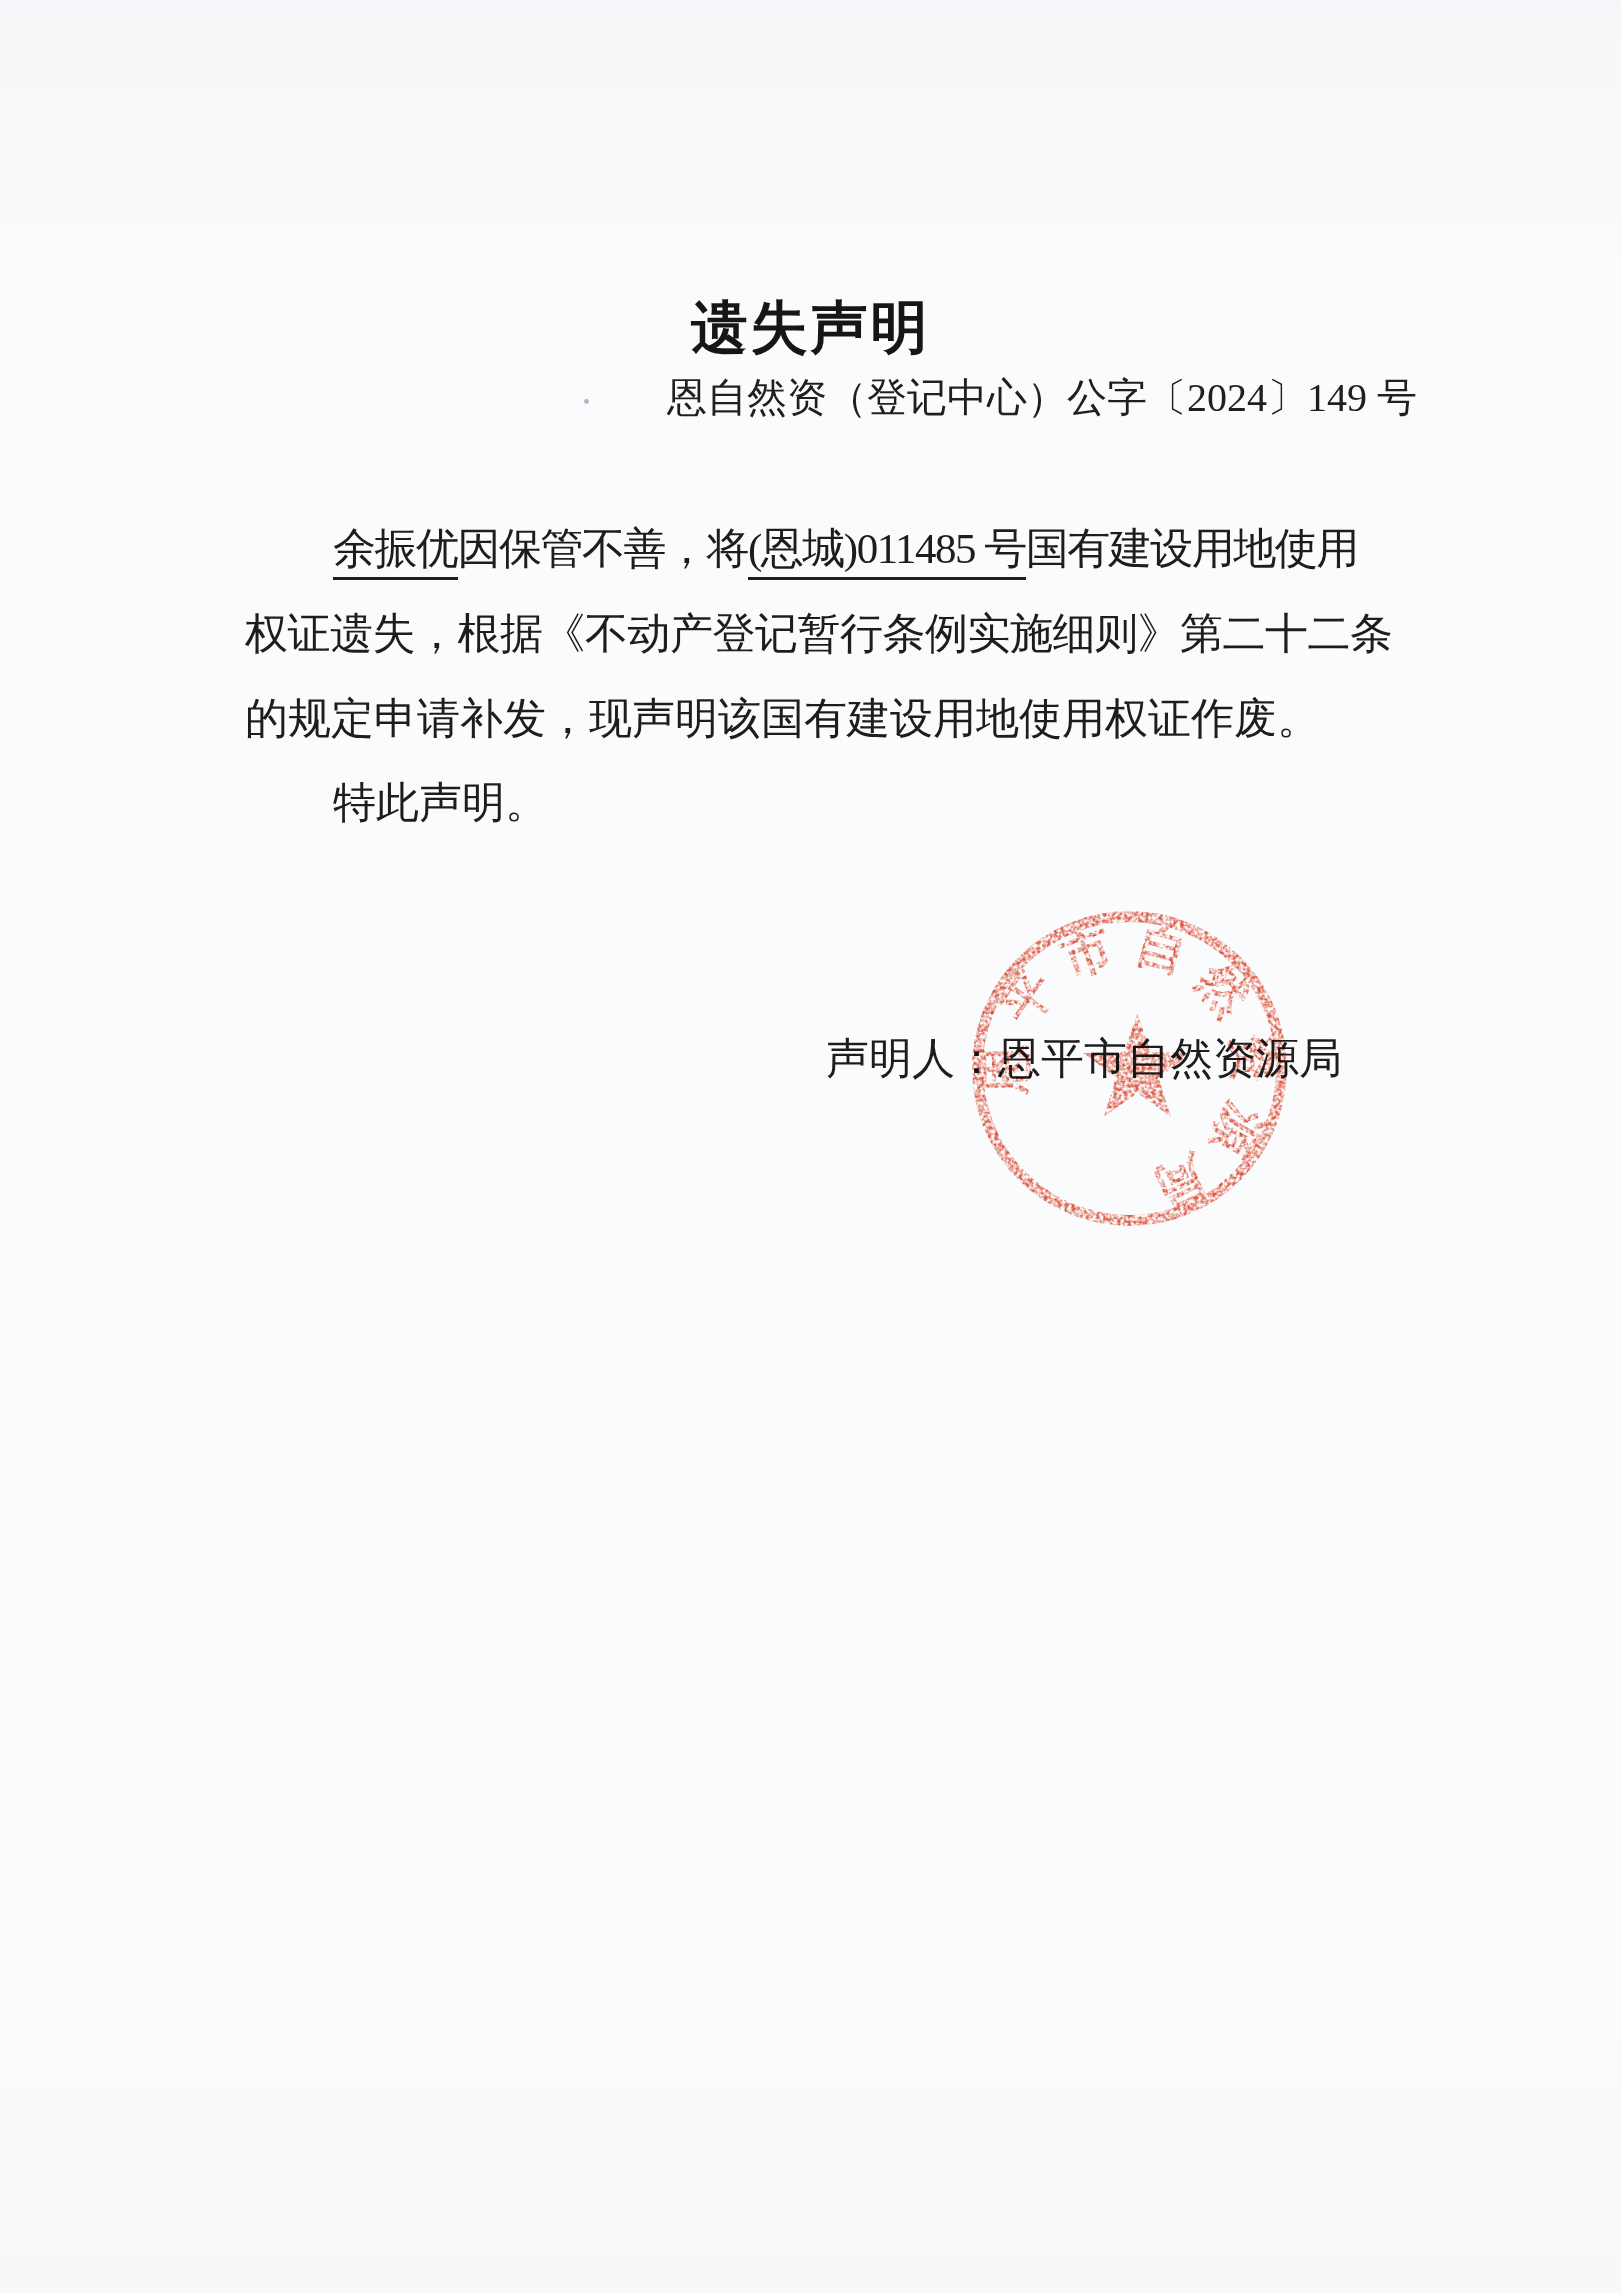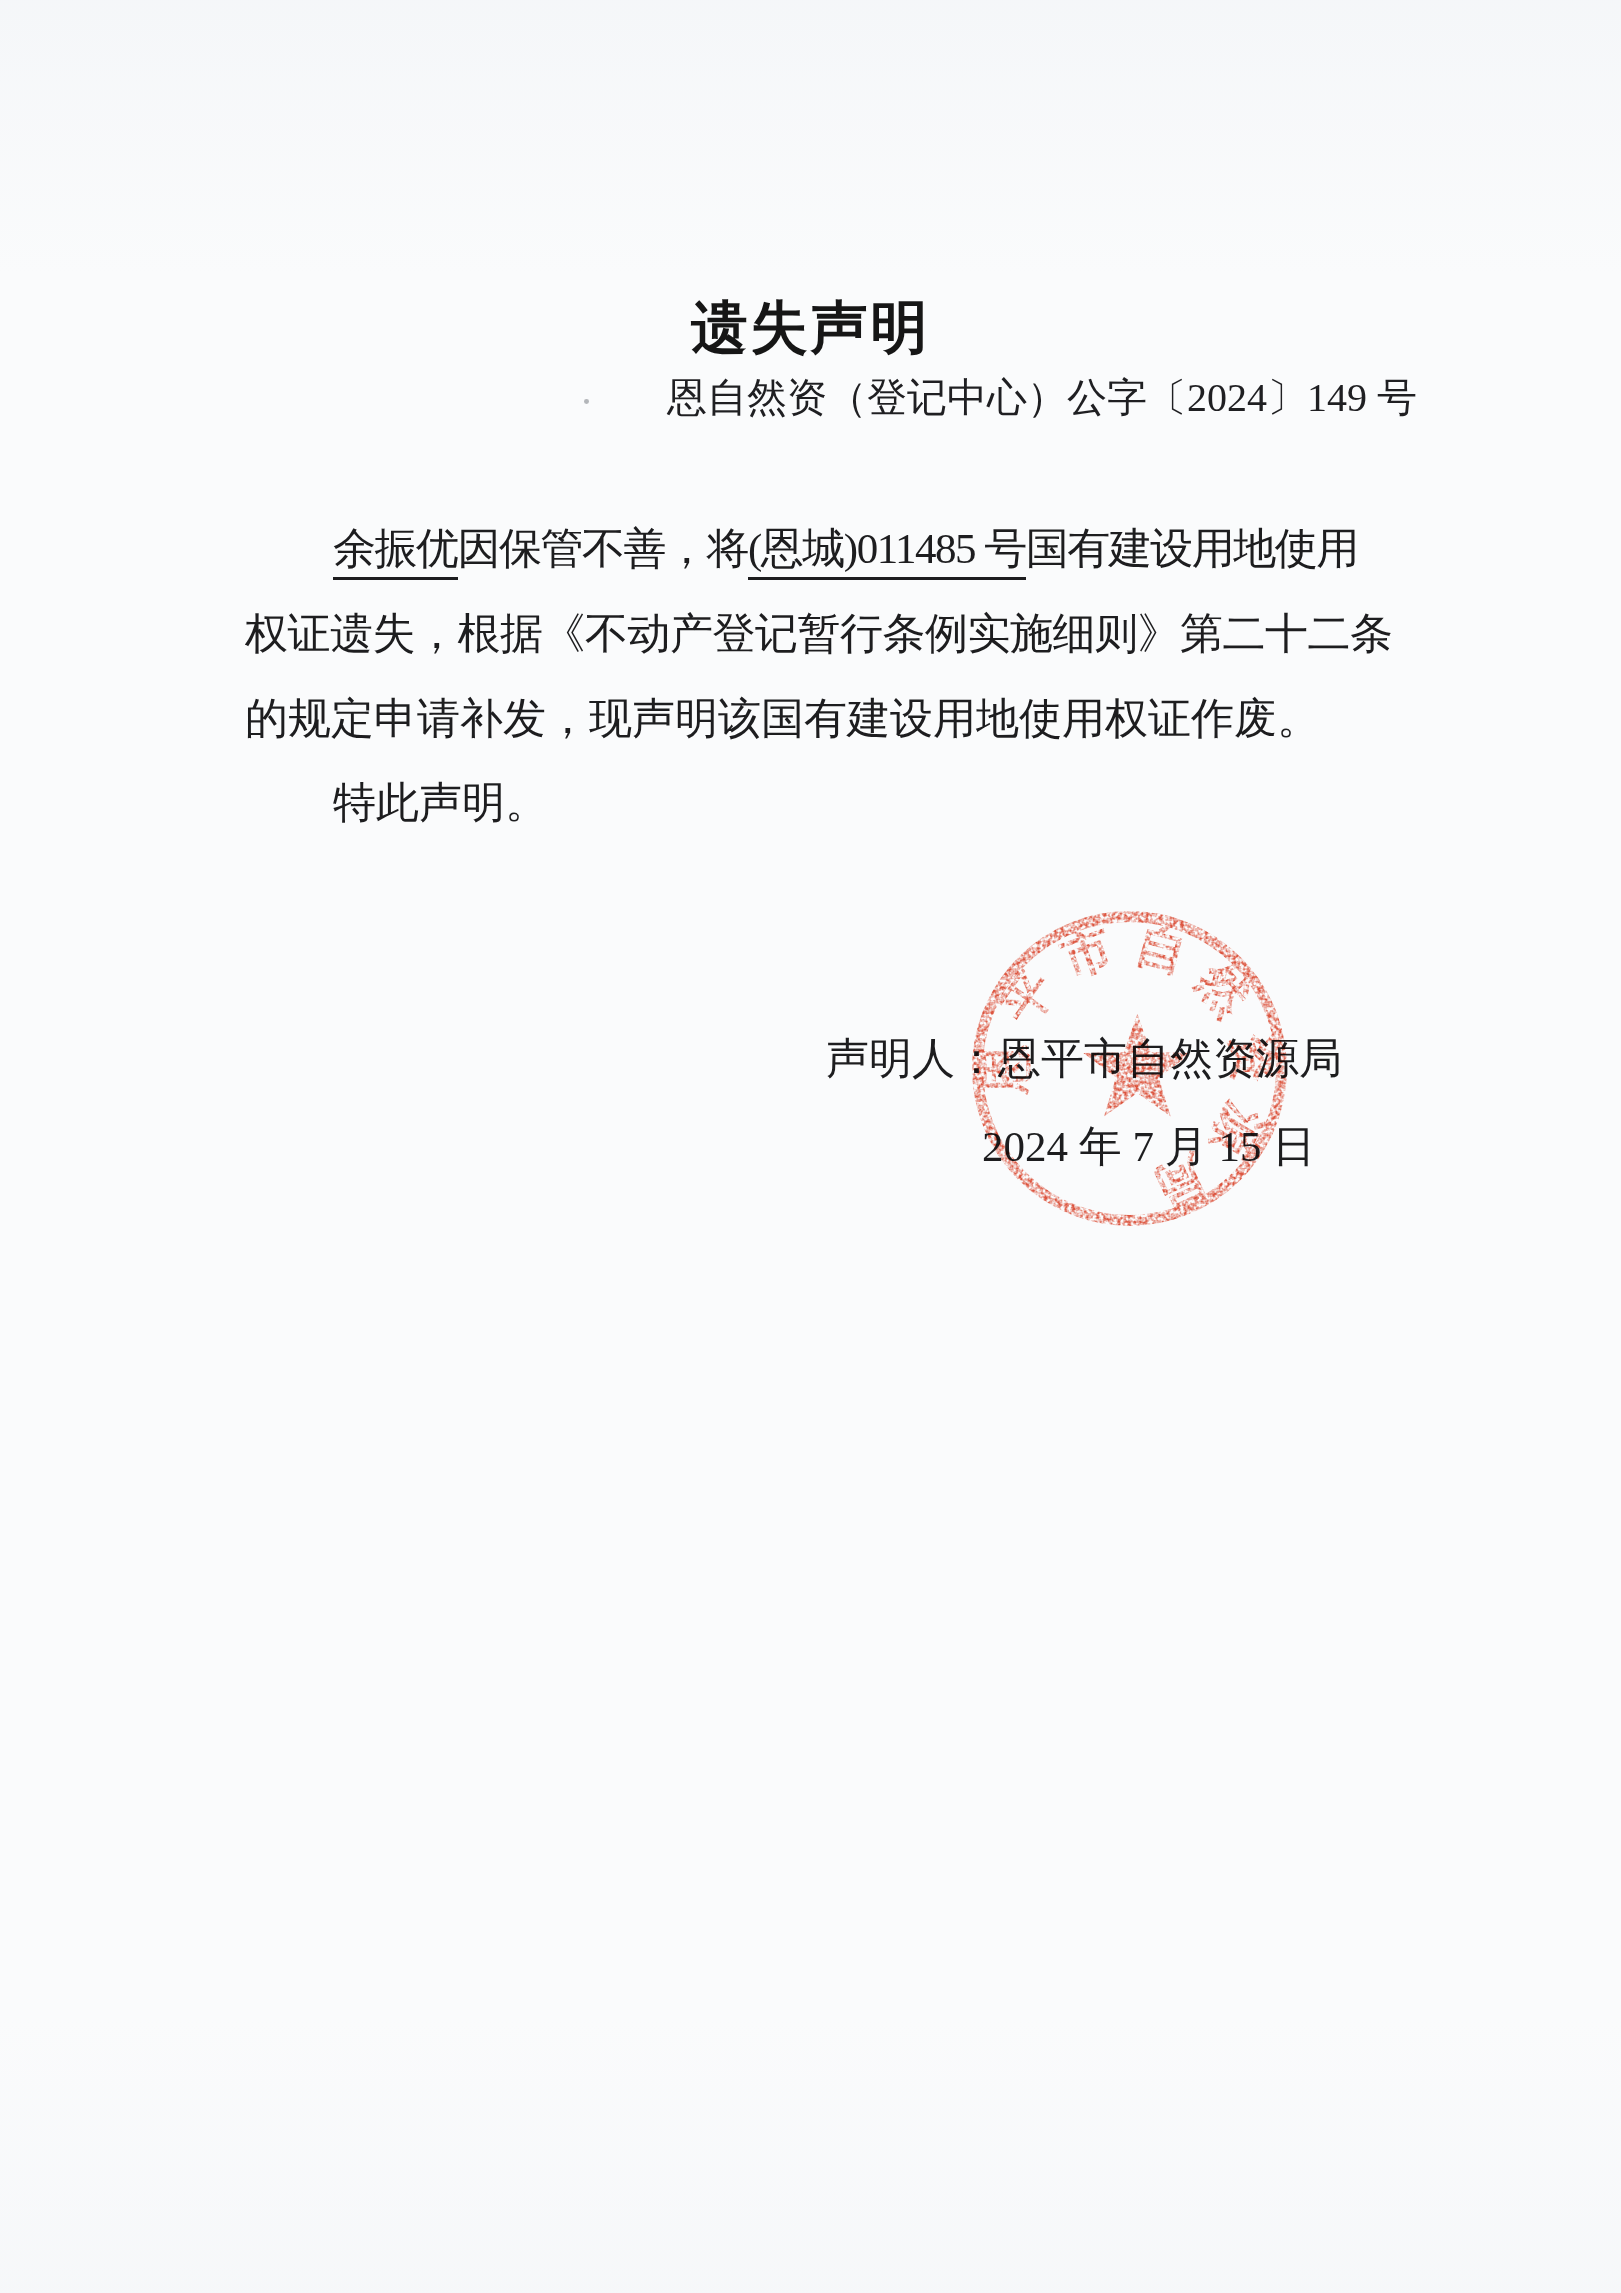--- a/index.html
+++ b/index.html
@@ -73,21 +73,20 @@
   <div class="body-line line-3">的规定申请补发，现声明该国有建设用地使用权证作废。</div>
 
   <div class="body-line line-4">
     <span class="indent"></span><span>特此声明。</span>
   </div>
 
   <div class="sig-line">
     <span>声明人：</span><span>恩平市自然资源局</span>
   </div>
 
-  <div class="date-line">2024 年 7 月 15 日</div>
 
   <div class="stamp">
     <svg id="stamp-svg" viewBox="0 0 360 360">
       <defs>
         <filter id="sealGrain" x="-10%" y="-10%" width="120%" height="120%">
           <feTurbulence type="fractalNoise" baseFrequency="0.28" numOctaves="2" seed="11" result="n"></feTurbulence>
           <feComponentTransfer in="n" result="na">
             <feFuncA type="linear" slope="2.4" intercept="-0.62"></feFuncA>
           </feComponentTransfer>
           <feComposite in="SourceGraphic" in2="na" operator="out"></feComposite>

